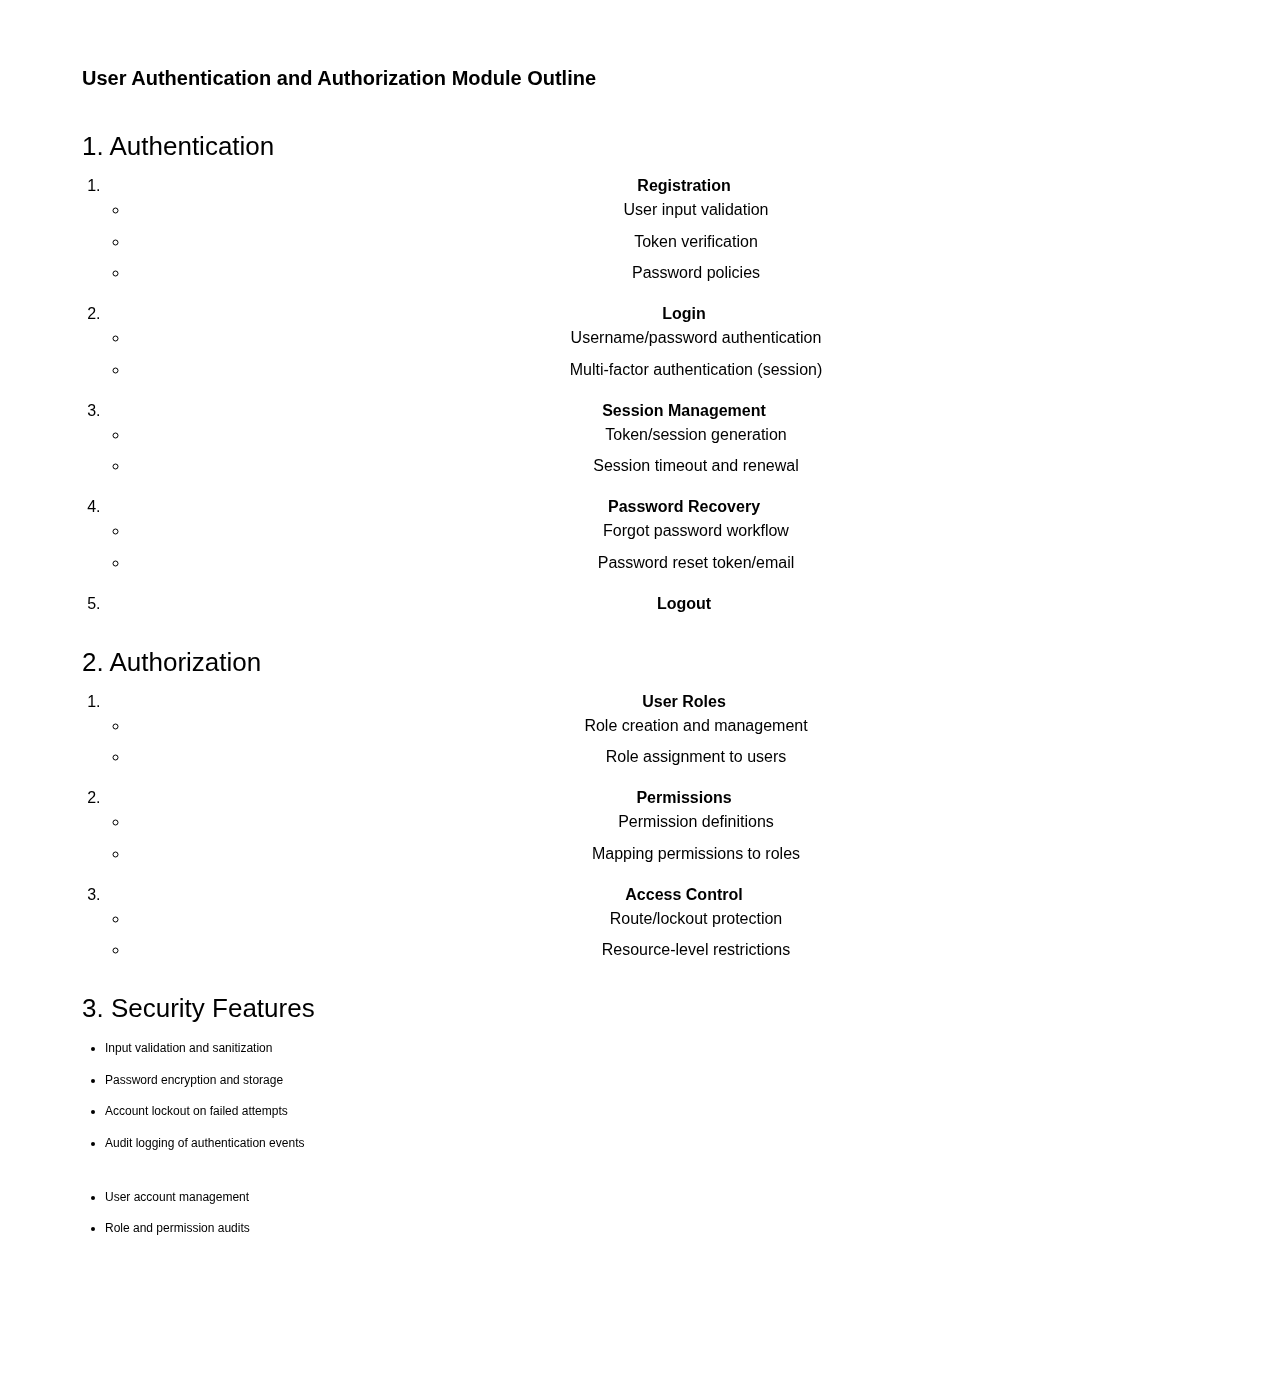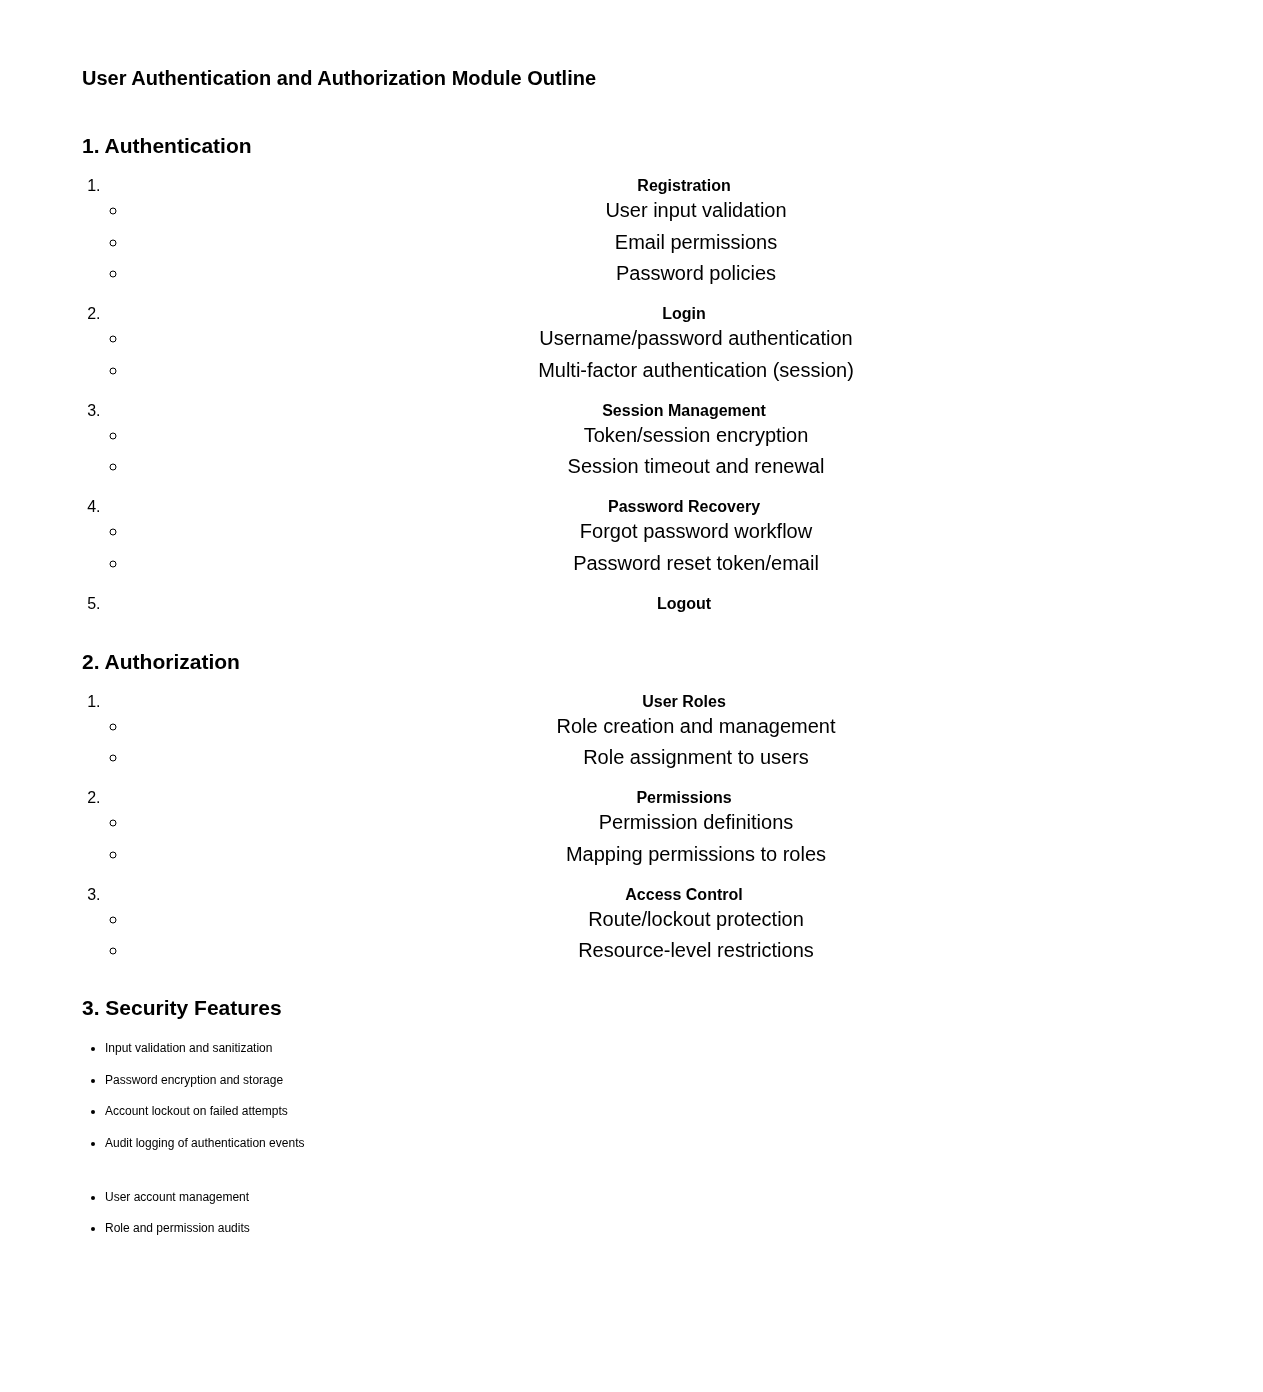--- a/index.html
+++ b/index.html
@@ -7,60 +7,60 @@
     font-family: "Liberation Sans", sans-serif;
     color: #000000;
     width: 1263px;
     min-height: 1392px;
   }
   .doc { padding: 58px 0 0 82px; }
   h1 {
     font-size: 20px; font-weight: bold; margin: 0 0 34px 0; line-height: 40px;
   }
   h2 {
-    font-size: 21px; font-weight: bold; margin: 0 0 16px 0; line-height: 28px;
+    font-size: 26px; font-weight: normal; margin: 0 0 16px 0; line-height: 28px;
   }
   .section { margin-bottom: 34px; }
   ol.sub { margin: 0; padding: 0 0 0 23px; list-style: decimal; }
   ol.sub > li { font-size: 16px; line-height: 20px; margin-bottom: 21px; text-align: center; }
   ol.sub > li > .label { font-weight: bold; }
   ul.circ { margin: 4px 0 0 0; padding: 0 0 0 24px; list-style: circle; }
-  ul.circ > li { font-size: 20px; line-height: 20px; margin-bottom: 11.5px; font-weight: normal; }
+  ul.circ > li { font-size: 16px; line-height: 20px; margin-bottom: 11.5px; font-weight: normal; }
   ul.circ > li:last-child { margin-bottom: 0; }
   ul.disc { margin: 0; padding: 0 0 0 23px; list-style: disc; }
   ul.disc > li { font-size: 12px; line-height: 20px; margin-bottom: 11.5px; }
 </style>
 </head>
 <body>
 
 <div class="doc">
   <h1>User Authentication and Authorization Module Outline</h1>
 
   <div class="section">
     <h2>1. Authentication</h2>
     <ol class="sub">
       <li>
         <span class="label">Registration</span>
         <ul class="circ">
           <li>User input validation</li>
-          <li>Email permissions</li>
+          <li>Token verification</li>
           <li>Password policies</li>
         </ul>
       </li>
       <li>
         <span class="label">Login</span>
         <ul class="circ">
           <li>Username/password authentication</li>
           <li>Multi-factor authentication (session)</li>
         </ul>
       </li>
       <li>
         <span class="label">Session Management</span>
         <ul class="circ">
-          <li>Token/session encryption</li>
+          <li>Token/session generation</li>
           <li>Session timeout and renewal</li>
         </ul>
       </li>
       <li>
         <span class="label">Password Recovery</span>
         <ul class="circ">
           <li>Forgot password workflow</li>
           <li>Password reset token/email</li>
         </ul>
       </li>

